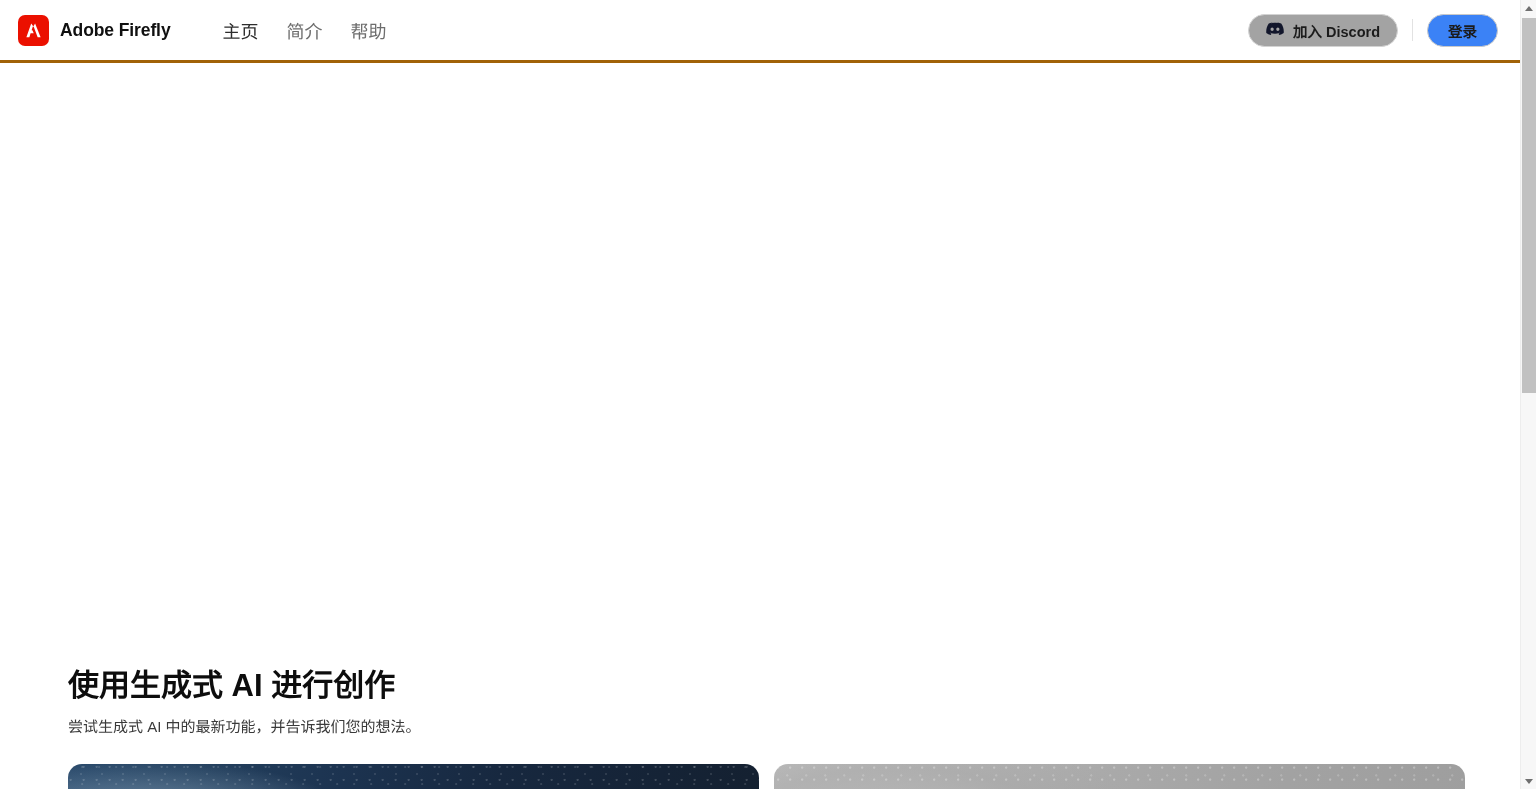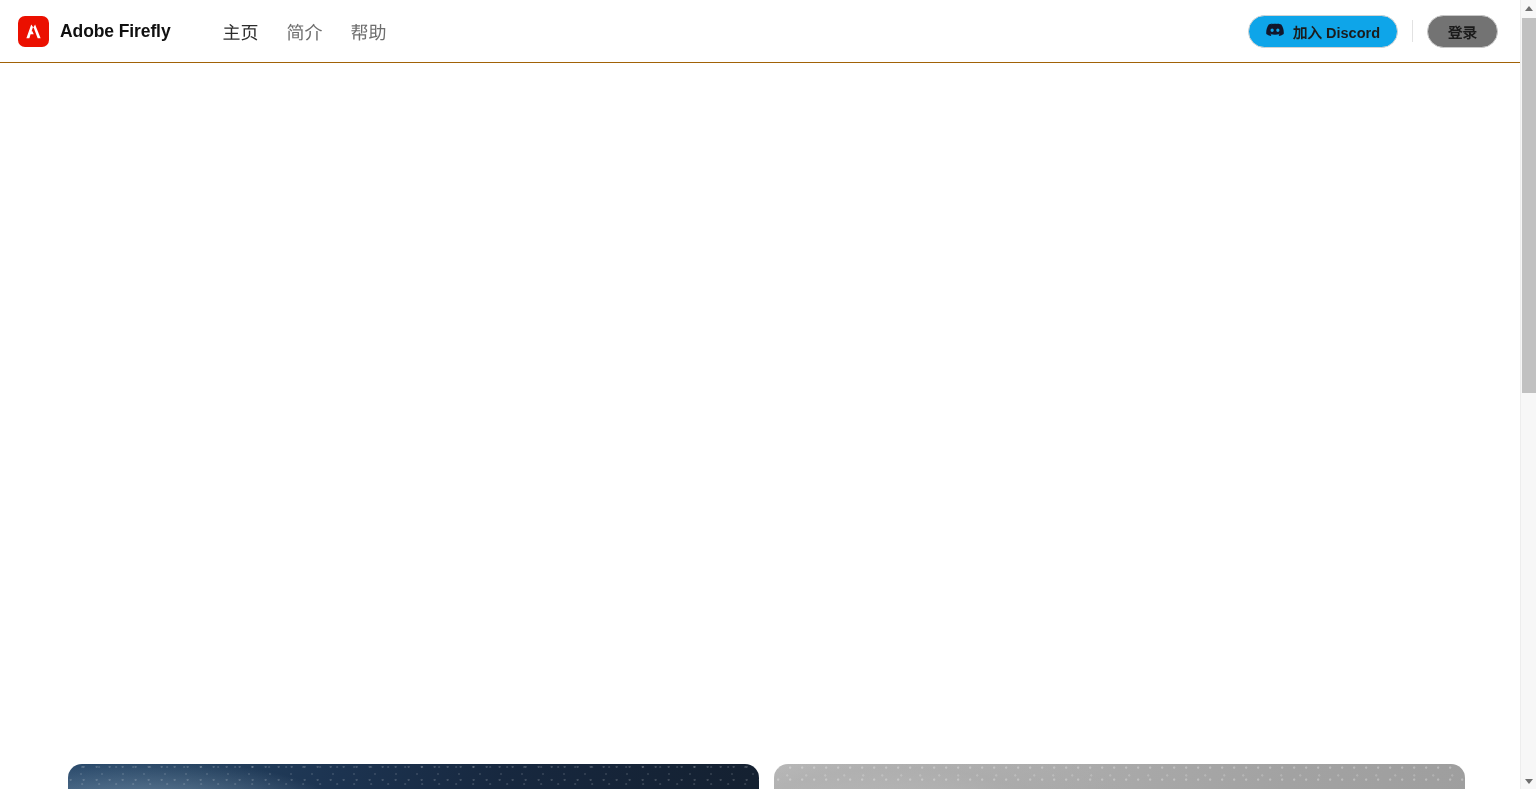--- a/index.html
+++ b/index.html
@@ -22,21 +22,21 @@
     overflow: hidden;
   }
 
   
   .header {
     position: absolute;
     top: 0; left: 0;
     width: 1520px;
     height: 63px;
     background: #ffffff;
-    border-bottom: 1px solid #a16207;
+    border-bottom: 3px solid #a16207;
     display: flex;
     align-items: center;
     z-index: 20;
   }
 
   .brand {
     display: flex;
     align-items: center;
     gap: 11px;
     margin-left: 18px;
@@ -88,21 +88,21 @@
   }
 
   .btn-discord {
     display: flex;
     align-items: center;
     gap: 9px;
     height: 33px;
     padding: 0 17px;
     border: 1px solid #d3d3d3;
     border-radius: 18px;
-    background: #0ea5e9;
+    background: #a3a3a3;
     font-size: 14.5px;
     font-weight: 700;
     color: #1b1b1b;
     white-space: nowrap;
     cursor: pointer;
     font-family: inherit;
   }
   .discord-icon { display: block; flex: none; }
 
   .header-divider {
@@ -114,21 +114,21 @@
 
   .btn-login {
     display: flex;
     align-items: center;
     justify-content: center;
     height: 33px;
     min-width: 68px;
     padding: 0 20px;
     border: 1px solid #c9c9c9;
     border-radius: 18px;
-    background: #737373;
+    background: #3b82f6;
     font-size: 14.5px;
     font-weight: 600;
     color: #1b1b1b;
     white-space: nowrap;
     cursor: pointer;
     font-family: inherit;
   }
 
   
   .main {
@@ -301,20 +301,24 @@
       <div class="header-divider"></div>
 
       <button class="btn-login" type="button">
         <span>登录</span>
       </button>
     </div>
   </div>
 
   <div class="main">
 
+    <div class="hero">
+      <h1 class="hero-title">使用生成式 AI 进行创作</h1>
+      <p class="hero-sub">尝试生成式 AI 中的最新功能，并告诉我们您的想法。</p>
+    </div>
 
     <div class="cards">
 
       <div class="card card-ocean">
         
         
       </div>
 
       <div class="card card-neutral">
         

